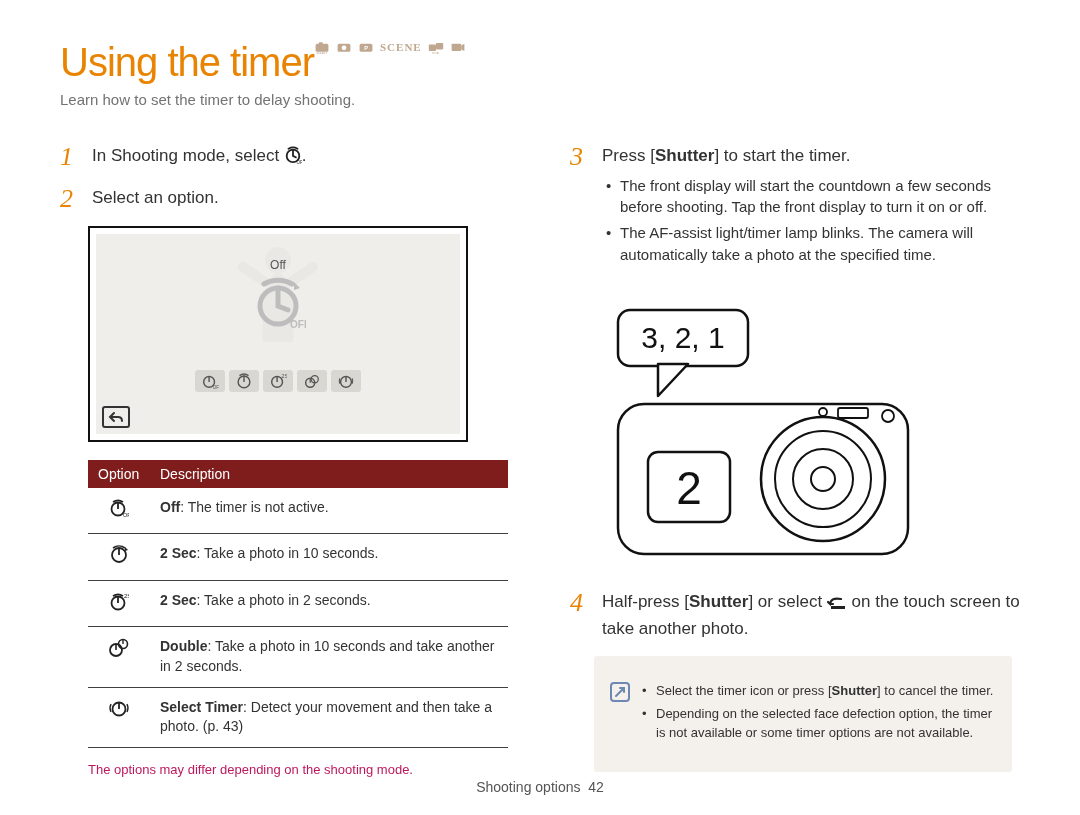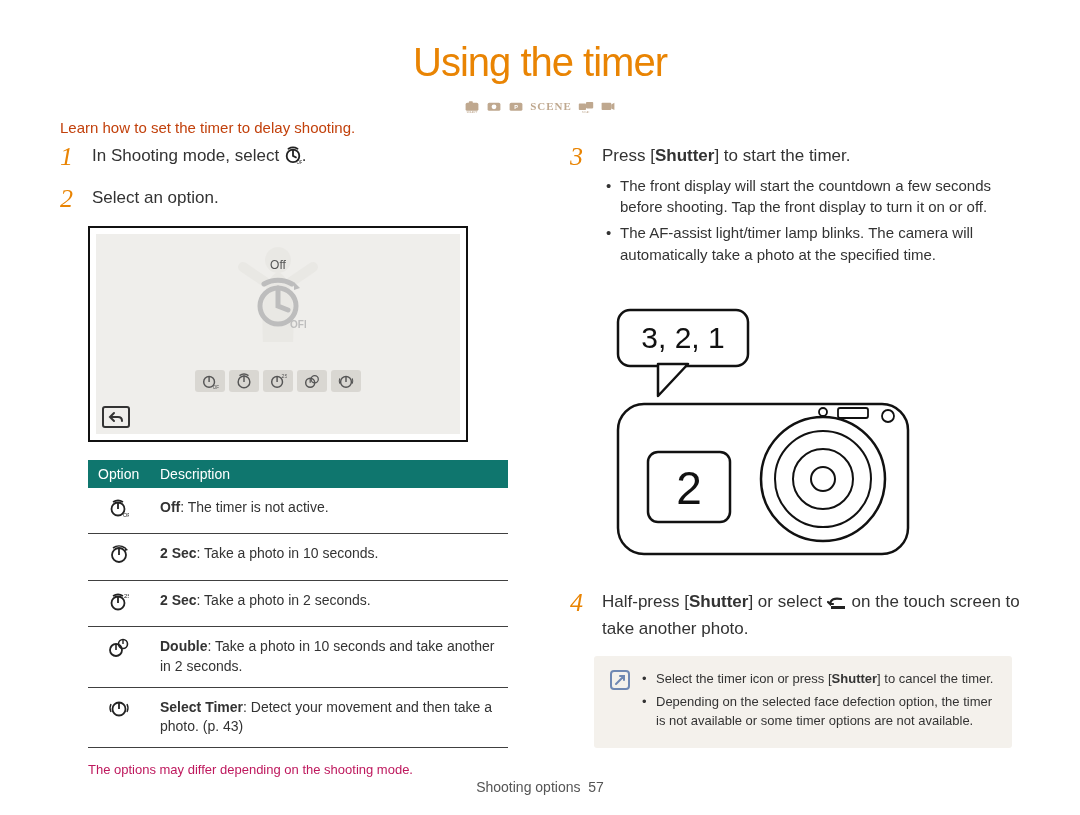--- a/index.html
+++ b/index.html
@@ -9,44 +9,42 @@
     height: 815px;
     background: #fff;
     color: #333;
     position: relative;
   }
   .page {
     padding: 40px 60px 20px 60px;
   }
   .title-row {
     display: flex;
-    align-items: center;
-    gap: 14px;
+    align-items: flex-start;
     margin-bottom: 6px;
-    flex-direction: column;
   }
   .title {
     font-family: Arial, Helvetica, sans-serif;
     font-size: 40px;
     color: #e98403;
     letter-spacing: -1px;
     font-weight: 400;
   }
   .mode-icons {
     display: flex;
     gap: 6px;
     align-items: center;
     color: #bfa88f;
     font-size: 13px;
   }
   .mode-icons svg { width: 16px; height: 14px; }
   .subtitle {
     font-size: 15px;
-    color: #c2410c;
-    margin-bottom: 8px;
+    color: #737373;
+    margin-bottom: 36px;
   }
   .columns {
     display: flex;
     gap: 60px;
   }
   .col { flex: 1; }
   .step {
     display: flex;
     gap: 14px;
     margin-bottom: 14px;
@@ -103,21 +101,21 @@
   }
 
   
   .opt-table {
     width: 420px;
     border-collapse: collapse;
     font-size: 14px;
     margin-left: 28px;
   }
   .opt-table th {
-    background: #0f766e;
+    background: #7f1d1d;
     color: #fff;
     text-align: left;
     font-weight: normal;
     padding: 6px 10px;
     font-size: 14px;
   }
   .opt-table th:first-child { width: 62px; }
   .opt-table td {
     border-bottom: 1px solid #404040;
     padding: 10px 10px;
@@ -151,21 +149,21 @@
   
   .camera-wrap { margin: 0 0 26px 28px; }
   .camera-wrap svg { display: block; }
 
   
   .note-box {
     display: flex;
     gap: 12px;
     background: #f4f1ec;
     border-radius: 3px;
-    padding: 14px 16px;
+    padding: 26px 16px;
     margin-left: 24px;
     margin-right: 8px;
     font-size: 13px;
   }
   .note-box .note-icon {
     width: 20px; height: 20px; flex: 0 0 20px;
     border: 2px solid #6f88b3; border-radius: 4px;
     color: #6f88b3; display: flex; align-items: center; justify-content: center;
   }
   .note-box ul { list-style: none; }
@@ -419,14 +417,14 @@
           <li>Depending on the selected face defection option, the timer is not available or some timer options are not available.</li>
         </ul>
       </div>
 
     </div>
   </div>
 
 </div>
 
 <div class="page-footer">
-  <span>Shooting options</span>&nbsp;&nbsp;<span>57</span>
+  <span>Shooting options</span>&nbsp;&nbsp;<span>42</span>
 </div>
 
 </body></html>

